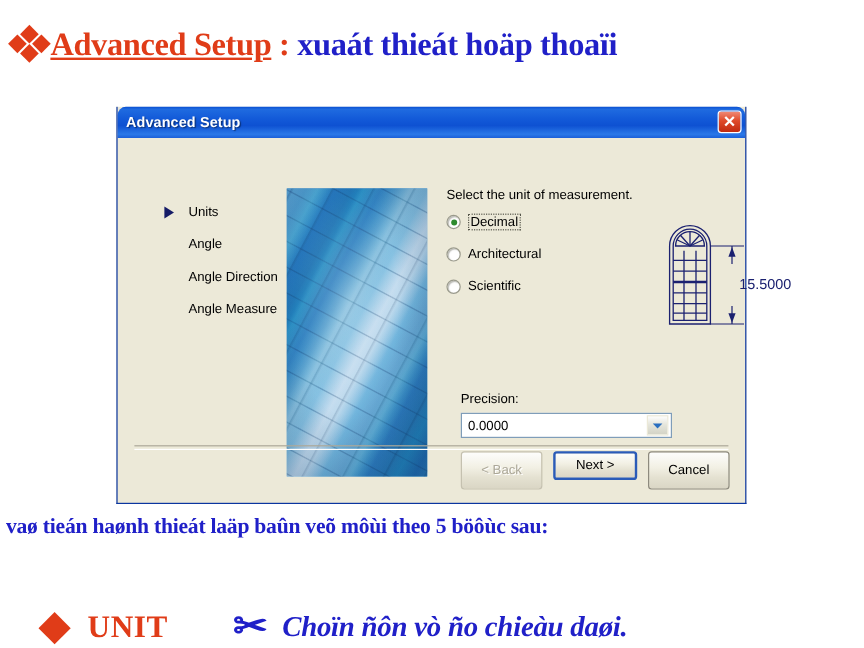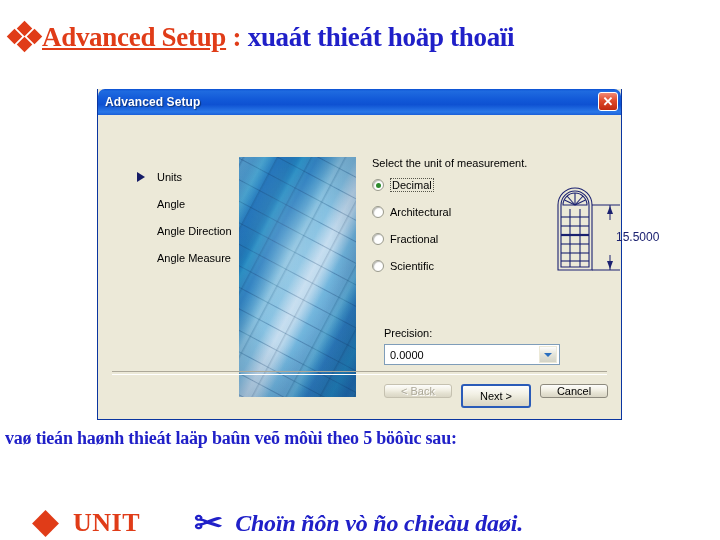--- a/index.html
+++ b/index.html
@@ -306,21 +306,21 @@
   }
   .btn-row {
     position: absolute;
     right: 13px;
     bottom: 11px;
     display: flex;
     gap: 9px;
   }
   .btn {
     width: 68px;
-    height: 14px;
+    height: 32px;
     font-size: 11px;
     font-family: "Liberation Sans", sans-serif;
     color: #000000;
     background: linear-gradient(to bottom, #FDFDFC 0%, #F2F0E4 42%, #E4E1D1 70%, #DAD6C5 100%);
     border: 1px solid #8D8A7E;
     border-radius: 3px;
     display: flex;
     align-items: center;
     justify-content: center;
     cursor: pointer;
@@ -436,24 +436,20 @@
     <div class="opt-panel">
       <div class="opt-heading">Select the unit of measurement.</div>
 
       <div class="radio-row checked">
         <span class="radio-mark"></span>
         <span class="radio-label">Decimal</span>
       </div>
       <div class="radio-row">
         <span class="radio-mark"></span>
         <span class="radio-label">Architectural</span>
-      </div>
-      <div class="radio-row">
-        <span class="radio-mark"></span>
-        <span class="radio-label">Fractional</span>
       </div>
       <div class="radio-row">
         <span class="radio-mark"></span>
         <span class="radio-label">Scientific</span>
       </div>
 
       <div class="preview">
         <svg width="125" height="105" viewBox="0 0 125 105">
           <g fill="none" stroke="#1B2170" stroke-width="1.1">
 

